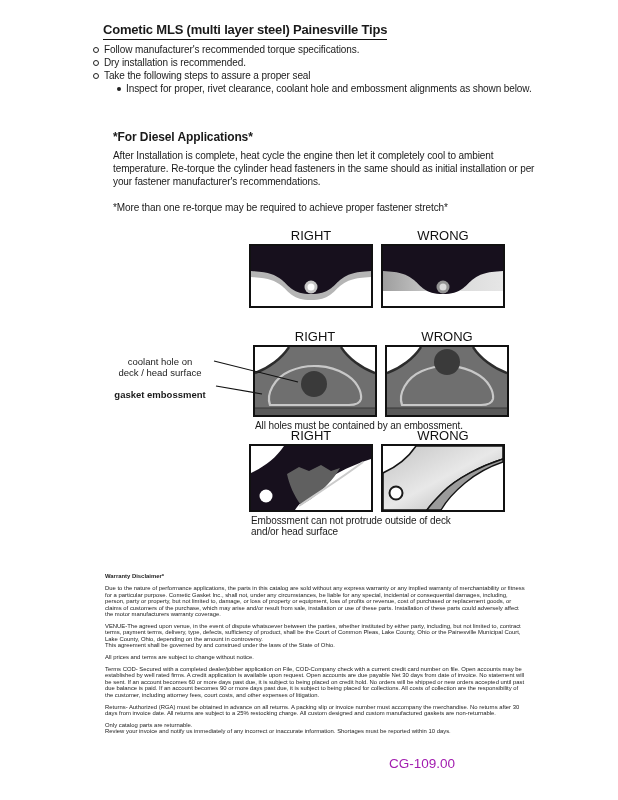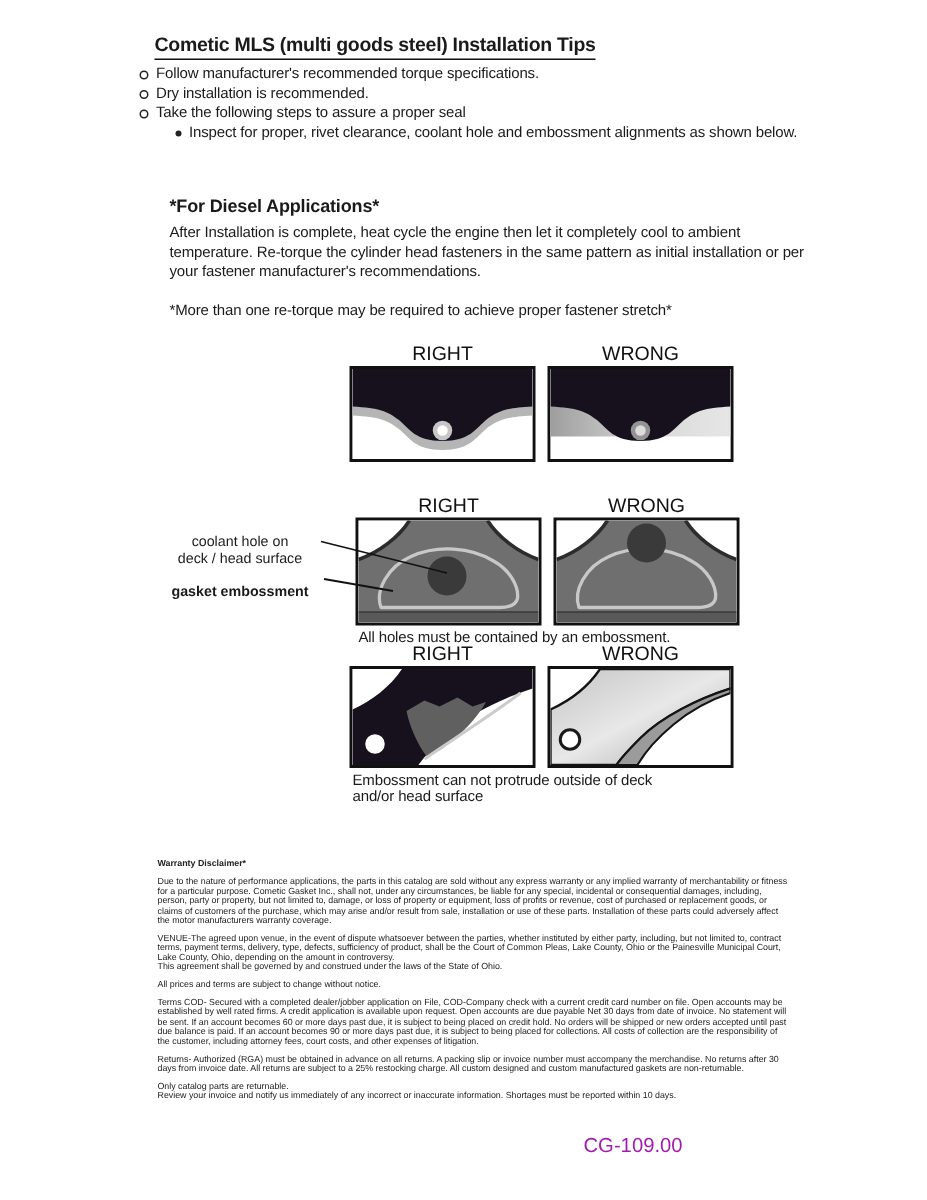--- a/index.html
+++ b/index.html
@@ -14,41 +14,41 @@
   }
   .bullets{position:absolute;left:93px;top:43px;font-size:10px;letter-spacing:-0.1px;}
   .brow{display:flex;align-items:center;height:13px;}
   .brow.sub{margin-left:24px;}
   .mk{flex:0 0 auto;margin-right:5px;}
   .mk-open{width:4px;height:4px;border:1px solid #222;border-radius:50%;}
   .mk-fill{width:4px;height:4px;background:#222;border-radius:50%;}
   .diesel{position:absolute;left:113px;top:115px;width:436px;font-size:10px;line-height:13px;letter-spacing:-0.1px;}
   .diesel h2{font-size:12px;margin:16px 0 5px 0;}
   .diesel p{margin:0 0 13px 0;}
-  .dg{position:absolute;}
+  .dg{position:absolute;margin-left:16px;}
   .dg-labels{display:flex;gap:8px;}
   .dg-label{width:124px;text-align:center;font-size:13px;color:#111;}
   .dg-boxes{display:flex;gap:8px;margin-top:1px;}
   .dg-box{border:2px solid #111;background:#fff;font-size:0;line-height:0;}
   .dg-caption{font-size:10px;margin-top:3px;padding-left:2px;line-height:11px;letter-spacing:-0.1px;}
   .side-labels{position:absolute;left:108px;top:356px;width:104px;text-align:center;font-size:9.5px;line-height:11px;}
   .side-labels .lbl2{margin-top:11px;font-weight:bold;}
   .leader-svg{position:absolute;left:108px;top:330px;pointer-events:none;z-index:5;}
   .warranty{position:absolute;left:105px;top:573px;width:420px;font-size:5.9px;line-height:6.4px;color:#222;}
   .warranty .wh{font-weight:bold;margin-bottom:6px;}
   .warranty .wp{margin-bottom:5.5px;}
   .warranty .wl{margin-bottom:0;}
   .footer-code{position:absolute;left:389px;top:756px;font-size:13.5px;color:#a21caf;}
 </style>
 </head>
 <body>
 
 <div class="page">
 
-  <div class="title">Cometic MLS (multi goods steel) Installation Tips</div>
+  <div class="title">Cometic MLS (multi layer steel) Painesville Tips</div>
 
   <div class="bullets">
     <div class="brow">
       <span class="mk mk-open"></span>
       <span>Follow manufacturer's recommended torque specifications.</span>
     </div>
     <div class="brow">
       <span class="mk mk-open"></span>
       <span>Dry installation is recommended.</span>
     </div>
@@ -57,21 +57,21 @@
       <span>Take the following steps to assure a proper seal</span>
     </div>
     <div class="brow sub">
       <span class="mk mk-fill"></span>
       <span>Inspect for proper, rivet clearance, coolant hole and embossment alignments as shown below.</span>
     </div>
   </div>
 
   <div class="diesel">
     <h2>*For Diesel Applications*</h2>
-    <p>After Installation is complete, heat cycle the engine then let it completely cool to ambient temperature. Re-torque the cylinder head fasteners in the same pattern as initial installation or per your fastener manufacturer's recommendations.</p>
+    <p>After Installation is complete, heat cycle the engine then let it completely cool to ambient temperature. Re-torque the cylinder head fasteners in the same should as initial installation or per your fastener manufacturer's recommendations.</p>
     <p>*More than one re-torque may be required to achieve proper fastener stretch*</p>
   </div>
 
   <div class="dg" style="left:233px;top:228px;">
     <div class="dg-labels">
       <div class="dg-label">RIGHT</div>
       <div class="dg-label">WRONG</div>
     </div>
     <div class="dg-boxes">
       <div class="dg-box">

